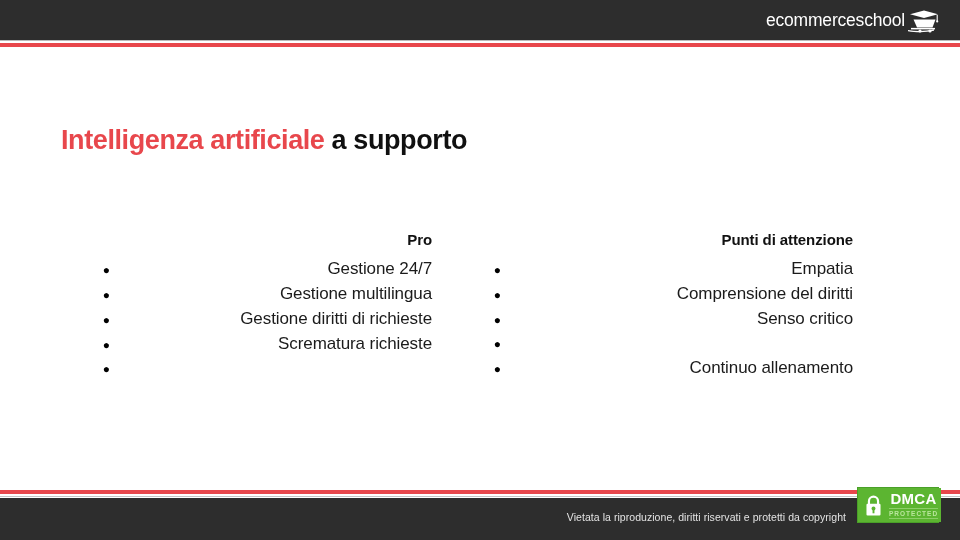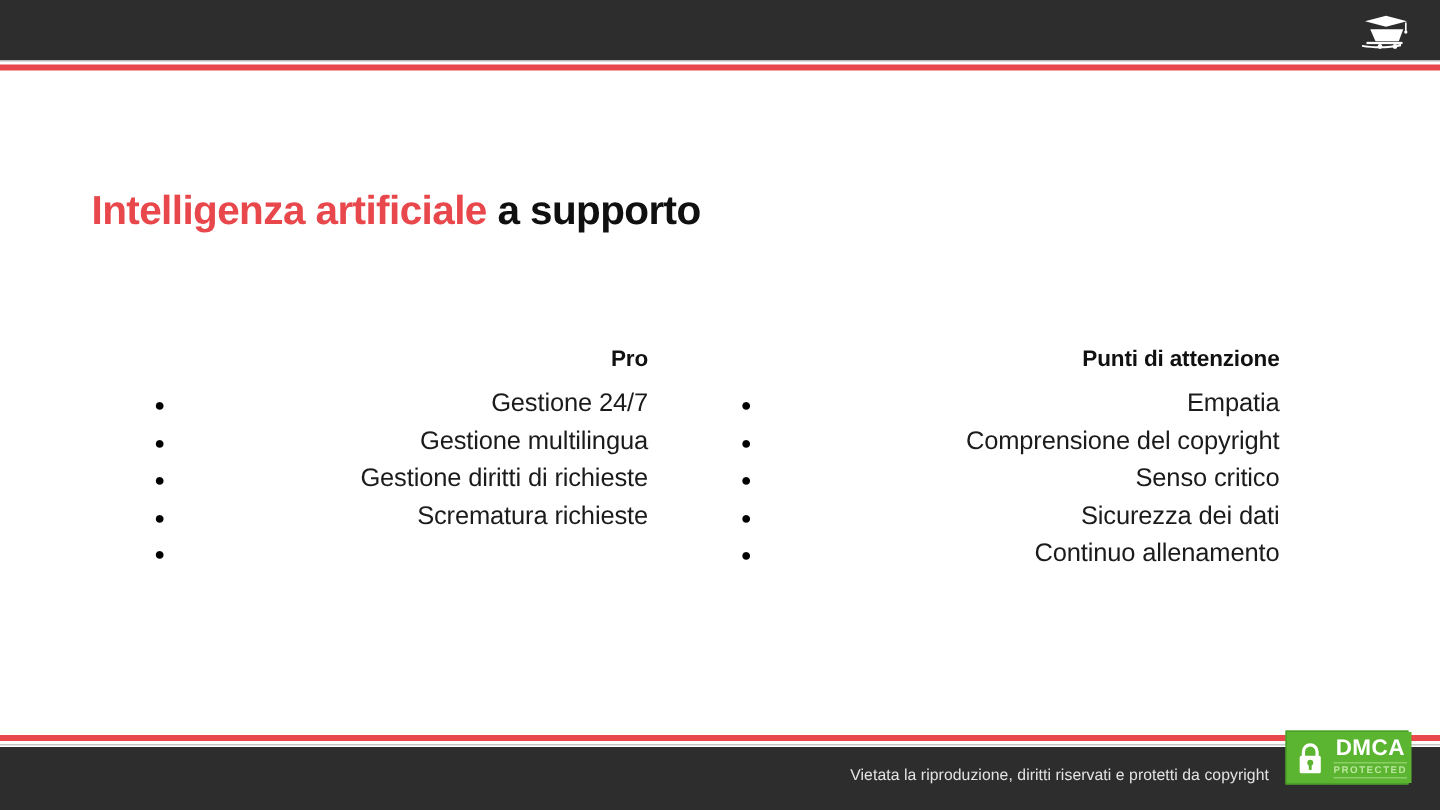--- a/index.html
+++ b/index.html
@@ -233,20 +233,21 @@
 </head>
 <body>
 
 <div class="slide">
 
   <div class="header-bar"></div>
   <div class="header-hairline"></div>
   <div class="header-rule"></div>
 
   <div class="logo">
+    <span class="logo-word">ecommerceschool</span>
     <span class="logo-mark">
       <svg viewBox="0 0 34 24" width="34" height="24" aria-hidden="true">
 
         <polygon points="16,1.5 30,5.2 16,8.9 2,5.2" fill="#ffffff"></polygon>
         <path d="M29.2 6.0 L29.2 12.0" stroke="#ffffff" stroke-width="1.1" fill="none"></path>
         <circle cx="29.2" cy="12.4" r="1.1" fill="#ffffff"></circle>
 
         <polygon points="5.5,10.5 27.5,10.5 24.5,18.5 9.0,18.5" fill="#ffffff"></polygon>
         <rect x="3.0" y="18.9" width="24" height="1.5" fill="#ffffff"></rect>
         <circle cx="12.0" cy="22.0" r="1.6" fill="#ffffff"></circle>
@@ -288,29 +289,28 @@
 
   <div class="col col-right">
     <div class="col-heading">Punti di attenzione</div>
     <ul class="bullets">
       <li>
         <span class="dot">●</span>
         <span class="txt">Empatia</span>
       </li>
       <li>
         <span class="dot">●</span>
-        <span class="txt">Comprensione del copyright</span>
+        <span class="txt">Comprensione del diritti</span>
       </li>
       <li>
         <span class="dot">●</span>
         <span class="txt">Senso critico</span>
       </li>
       <li>
         <span class="dot">●</span>
-        <span class="txt">Sicurezza dei dati</span>
       </li>
       <li>
         <span class="dot">●</span>
         <span class="txt">Continuo allenamento</span>
       </li>
     </ul>
   </div>
 
   <div class="footer-rule"></div>
   <div class="footer-hairline"></div>

